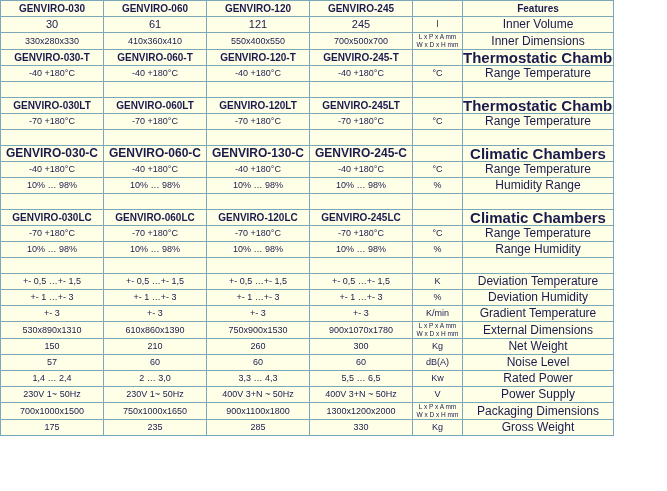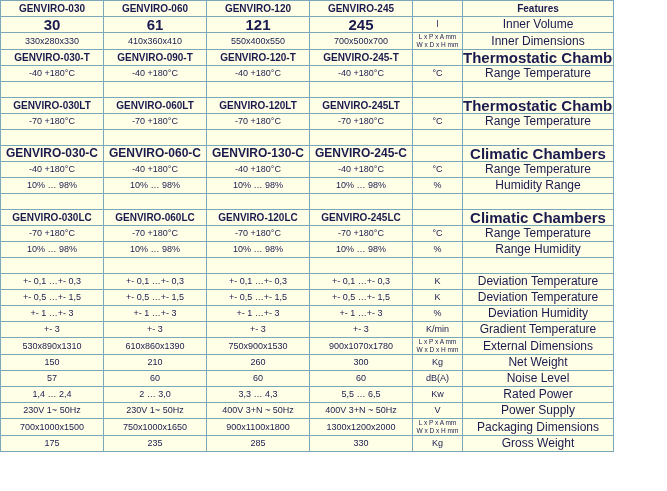--- a/index.html
+++ b/index.html
@@ -60,22 +60,22 @@
   }
   td.model-tint {
     background: #ddf2ef;
     font-weight: bold;
     font-size: 10px;
   }
   td.tint {
     background: #ddf2ef;
   }
   td.big {
-    font-weight: bold;
-    font-size: 15px;
+    font-weight: normal;
+    font-size: 11px;
   }
   td.unit {
     background: #ffffe8;
     font-size: 9px;
   }
   td.unit-tint {
     background: #ddf2ef;
     font-size: 9px;
   }
   td.tiny {
@@ -127,21 +127,21 @@
         <td class="">550x400x550</td>
         <td class="">700x500x700</td>
         <td class="unit tiny">
           <span class="stack">L x P x A mm</span>
           <span class="stack">W x D x H mm</span>
         </td>
         <td class="feature">Inner Dimensions</td>
       </tr>
       <tr>
         <td class="model-tint">GENVIRO-030-T</td>
-        <td class="model-tint">GENVIRO-090-T</td>
+        <td class="model-tint">GENVIRO-060-T</td>
         <td class="model-tint">GENVIRO-120-T</td>
         <td class="model-tint">GENVIRO-245-T</td>
         <td class="unit-tint"></td>
         <td class="feature-b">Thermostatic Chambers</td>
       </tr>
       <tr>
         <td class="">-40 +180°C</td>
         <td class="">-40 +180°C</td>
         <td class="">-40 +180°C</td>
         <td class="">-40 +180°C</td>
@@ -236,28 +236,20 @@
         <td class="unit">%</td>
         <td class="feature">Range Humidity</td>
       </tr>
       <tr>
         <td class="empty"></td>
         <td class="empty"></td>
         <td class="empty"></td>
         <td class="empty"></td>
         <td class="empty"></td>
         <td class="feature"></td>
-      </tr>
-      <tr>
-        <td class="">+- 0,1 …+- 0,3</td>
-        <td class="">+- 0,1 …+- 0,3</td>
-        <td class="">+- 0,1 …+- 0,3</td>
-        <td class="">+- 0,1 …+- 0,3</td>
-        <td class="unit">K</td>
-        <td class="feature">Deviation Temperature</td>
       </tr>
       <tr>
         <td class="">+- 0,5 …+- 1,5</td>
         <td class="">+- 0,5 …+- 1,5</td>
         <td class="">+- 0,5 …+- 1,5</td>
         <td class="">+- 0,5 …+- 1,5</td>
         <td class="unit">K</td>
         <td class="feature">Deviation Temperature</td>
       </tr>
       <tr>

